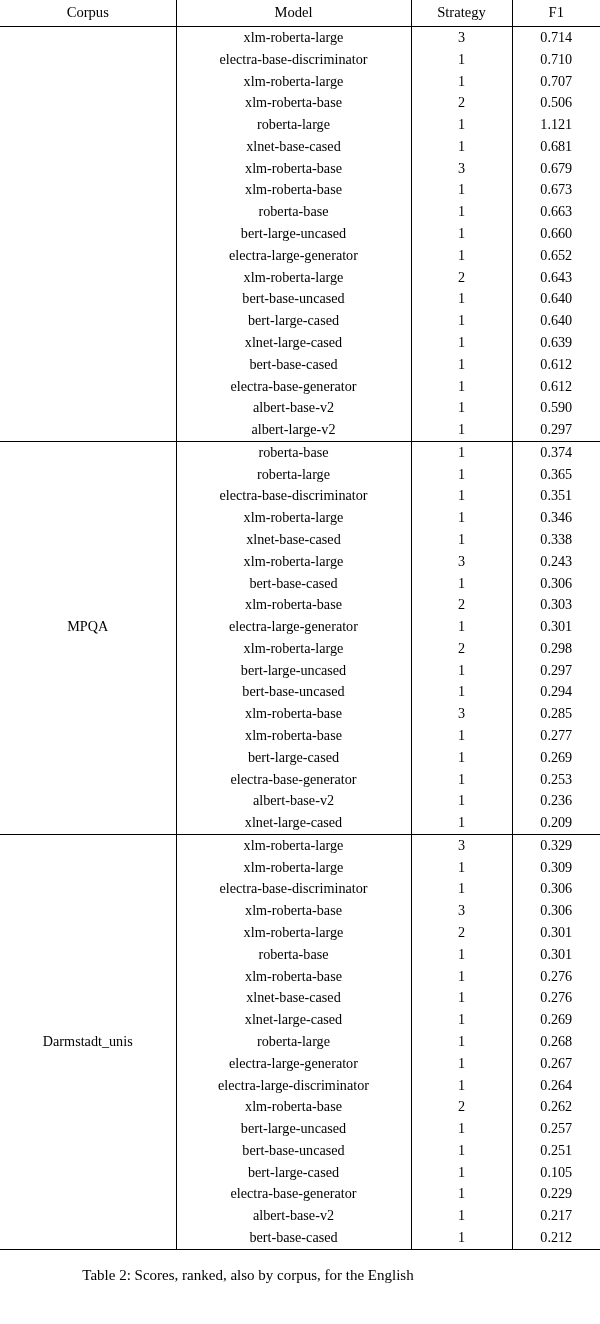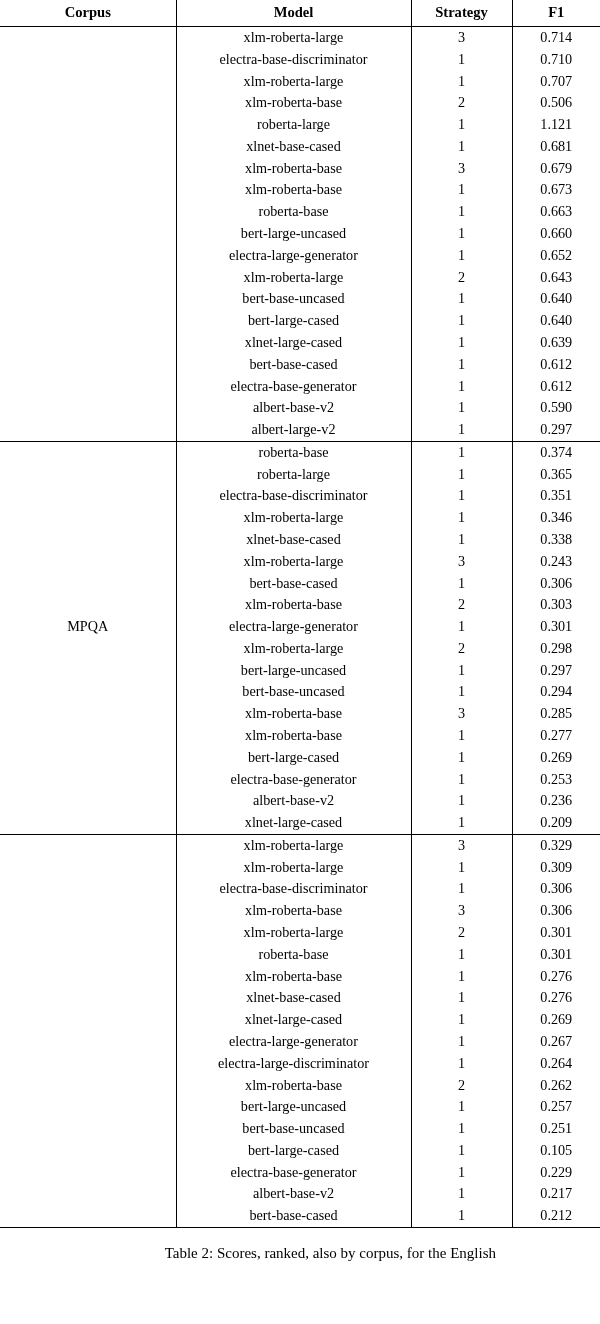--- a/index.html
+++ b/index.html
@@ -25,21 +25,21 @@
     border-collapse: collapse;
     table-layout: fixed;
     font-size: 14.2px;
   }
   col.c-corpus   { width: 176px; }
   col.c-model    { width: 235px; }
   col.c-strategy { width: 101px; }
   col.c-f1       { width: 88px; }
 
   thead th {
-    font-weight: bold;
+    font-weight: normal;
     font-size: 14.6px;
     text-align: center;
     padding: 4px 0 5px 0;
     vertical-align: middle;
     border-bottom: 1.3px solid #000;
   }
   thead th.sep { border-left: 1.3px solid #000; }
 
   tbody td {
     text-align: center;
@@ -54,21 +54,21 @@
   tbody td.corpus {
     vertical-align: middle;
   }
   tbody tr.section-end td { border-bottom: 1.3px solid #000; font-family: Liberation Serif, serif; }
   tbody tr.table-end td { border-bottom: 1.3px solid #000; }
 
   .caption-wrap {
     width: 496px;
     padding-top: 16px;
     font-size: 15px;
-    text-align: right;
+    text-align: center;
     line-height: 1.25;
     overflow: hidden;
   }
   .caption-wrap .cap-label { font-weight: normal; }
 </style>
 </head>
 <body>
 
 <div class="page">
 
@@ -358,20 +358,26 @@
           <td class="sep">1</td>
           <td class="sep">0.276</td>
         </tr>
         <tr>
           <td class="corpus"></td>
           <td class="sep">xlnet-large-cased</td>
           <td class="sep">1</td>
           <td class="sep">0.269</td>
         </tr>
         <tr>
+          <td class="corpus">Darmstadt_unis</td>
+          <td class="sep">roberta-large</td>
+          <td class="sep">1</td>
+          <td class="sep">0.268</td>
+        </tr>
+        <tr>
           <td class="corpus"></td>
           <td class="sep">electra-large-generator</td>
           <td class="sep">1</td>
           <td class="sep">0.267</td>
         </tr>
         <tr>
           <td class="corpus"></td>
           <td class="sep">electra-large-discriminator</td>
           <td class="sep">1</td>
           <td class="sep">0.264</td>

